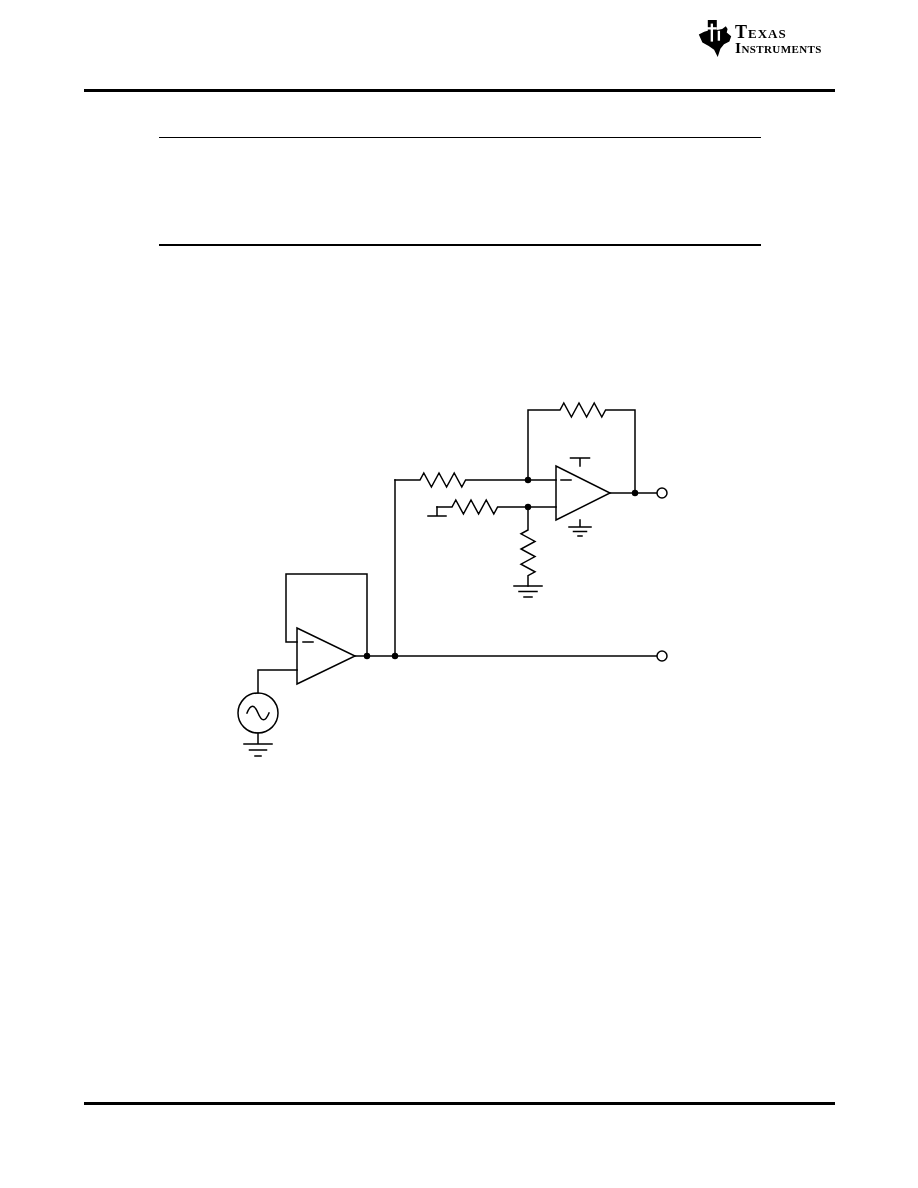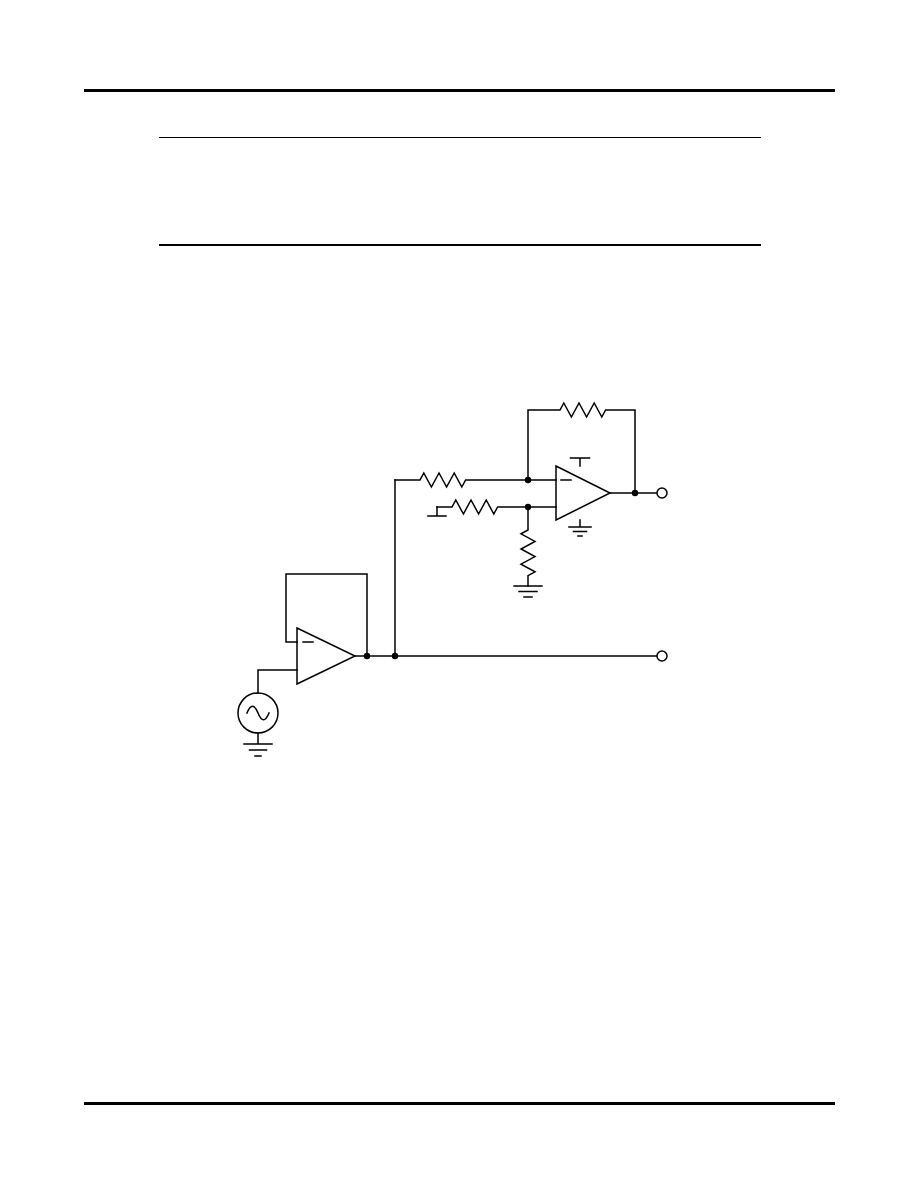--- a/index.html
+++ b/index.html
@@ -40,20 +40,33 @@
   }
 
   .circuit { position:absolute; left:0; top:0; width:918px; height:1188px; }
   .circuit * { vector-effect:none; }
 </style>
 </head>
 <body>
 
 <div class="page">
 
+  <div class="ti-logo">
+    <svg class="ti-logo-mark" viewBox="0 0 40 44" aria-hidden="true">
+      <path d="M12,2 L22,2 L22,13 L28,12 L32,9 L34,12 L33,16 L38,20 L36,26 L30,29 L26,34 L23,43 L19,35 L13,31 L6,27 L2,18 L8,15 L12,14 Z" fill="#000" stroke="none"></path>
+      <rect x="15.2" y="6" width="2.6" height="20" fill="#fff"></rect>
+      <rect x="11" y="10" width="11" height="2.6" fill="#fff"></rect>
+      <rect x="23" y="14" width="2.6" height="11" fill="#fff"></rect>
+      <circle cx="24.3" cy="10.5" r="1.7" fill="#fff"></circle>
+    </svg>
+    <div class="ti-logo-text">
+      <div class="ti-line1">Texas</div>
+      <div class="ti-line2">Instruments</div>
+    </div>
+  </div>
 
   <div class="rule rule-header"></div>
   <div class="rule rule-abstract-top"></div>
   <div class="rule rule-abstract-bottom"></div>
   <div class="rule rule-footer"></div>
 
   <svg class="circuit" viewBox="0 0 918 1188" fill="none" stroke="#000" stroke-width="1.5" stroke-linecap="square" stroke-linejoin="miter">
 
     <g>
       <polygon points="556,466 556,520 610,493"></polygon>

